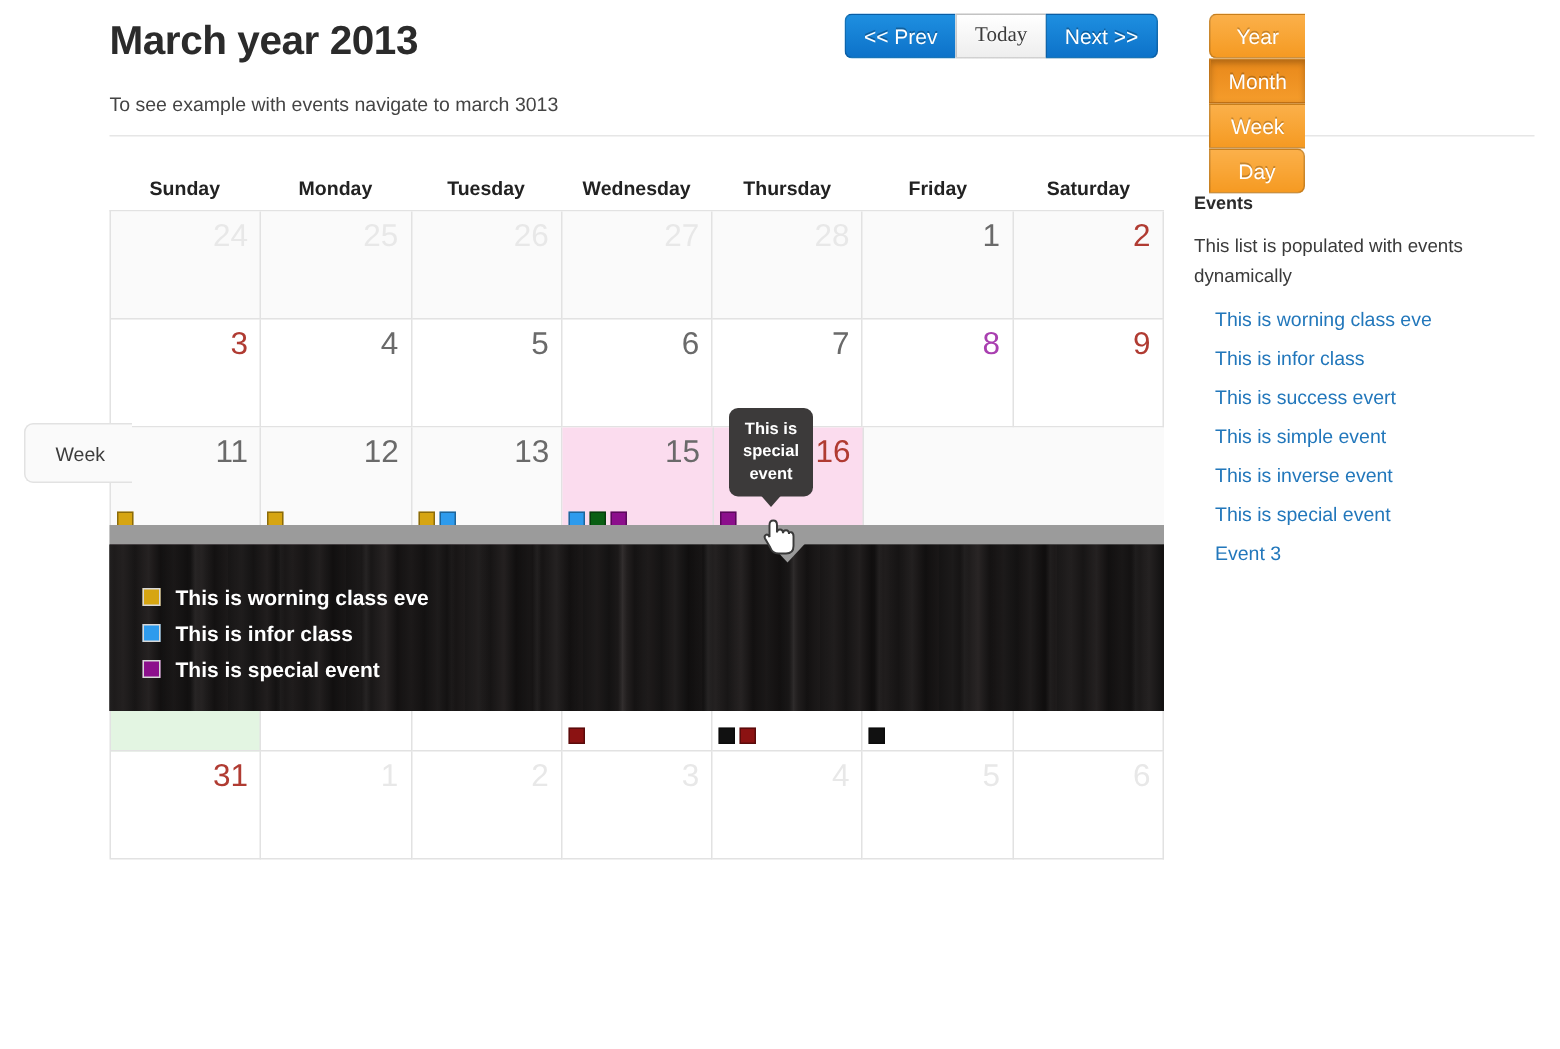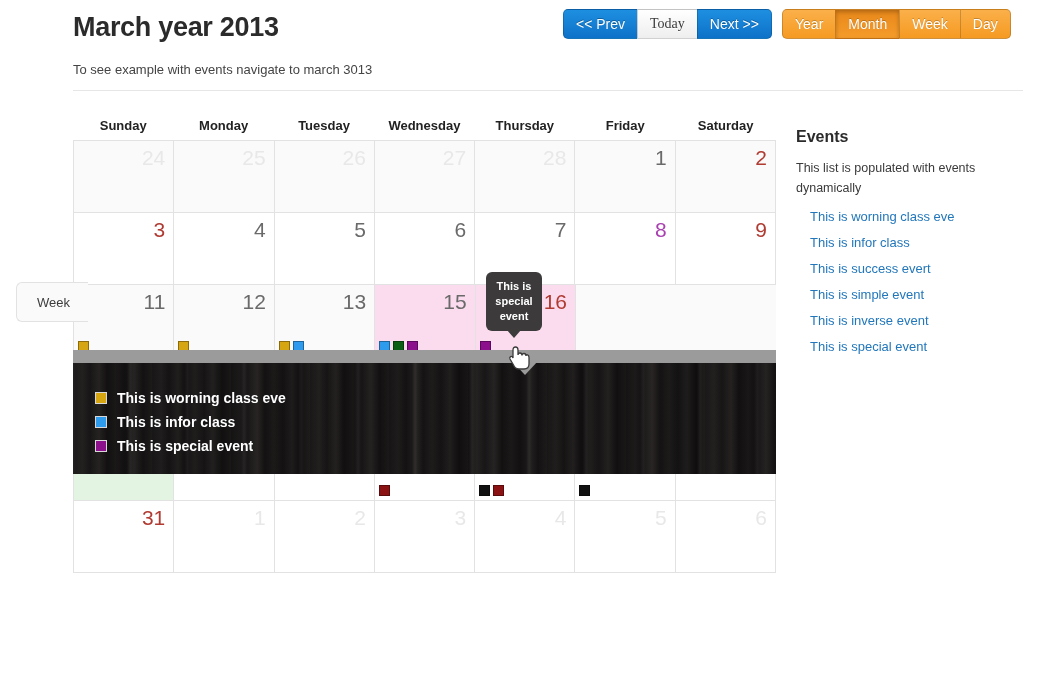--- a/index.html
+++ b/index.html
@@ -25,21 +25,21 @@
     font-size: 13px; color: #444444;
   }
   .divider {
     position: absolute; left: 73px; top: 90px;
     width: 950px; height: 1px; background: #e6e6e6;
   }
 
   
   .btn-group { position: absolute; display: flex; }
   .btn-group.nav { left: 563px; top: 9px; }
-  .btn-group.views { left: 782px; top: 9px; }
+  .btn-group.views { left: 806px; top: 9px; flex-direction: column; }
 
   .btn {
     height: 30px;
     padding: 0 12px;
     display: flex; align-items: center; justify-content: center;
     font-size: 14px; font-weight: normal;
     border: 1px solid rgba(0,0,0,0.18);
     border-right-width: 0;
     cursor: pointer;
     white-space: nowrap;
@@ -203,21 +203,21 @@
   
   .cursor {
     position: absolute; left: 508px; top: 345px;
     z-index: 60; pointer-events: none;
   }
 
   
   .events { position: absolute; left: 796px; top: 128px; width: 232px; }
   .events h2 {
     margin: 0 0 12px 0;
-    font-size: 16px; font-weight: bold; color: #2b2b2b;
+    font-size: 12px; font-weight: bold; color: #2b2b2b;
   }
   .events .desc {
     font-size: 12.5px; color: #3a3a3a; line-height: 20px;
     margin-bottom: 6px;
   }
   .events ul { list-style: none; margin: 0; padding: 0 0 0 14px; }
   .events li { margin: 0; }
   .events a {
     display: block;
     color: #2277bb; font-size: 13px;
@@ -478,16 +478,19 @@
         </li>
         <li>
           <a>This is simple event</a>
         </li>
         <li>
           <a>This is inverse event</a>
         </li>
         <li>
           <a>This is special event</a>
         </li>
+        <li>
+          <a>Event 3</a>
+        </li>
       </ul>
   </div>
 
 </div>
 
 </body></html>

